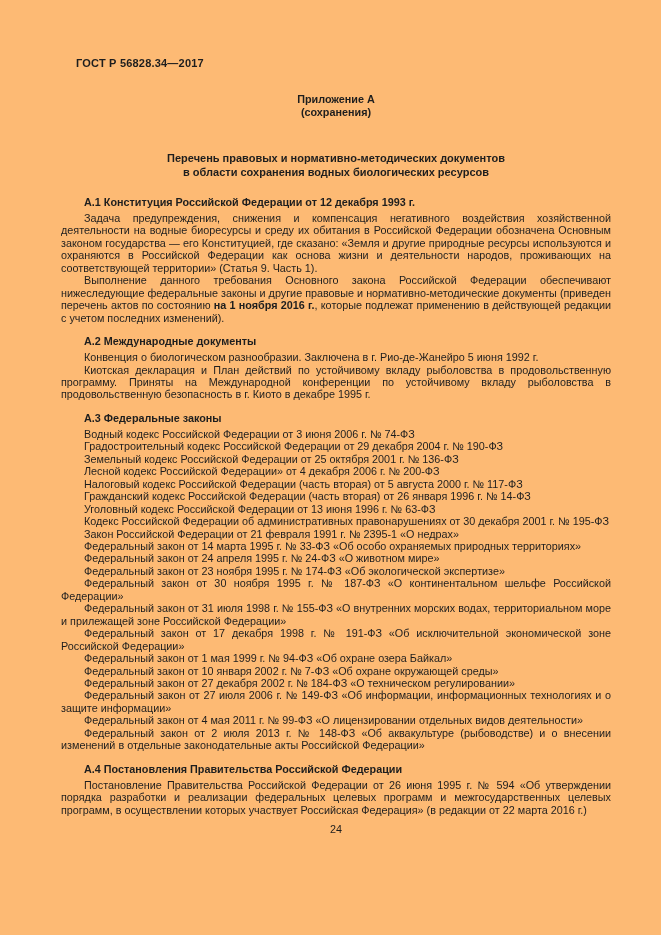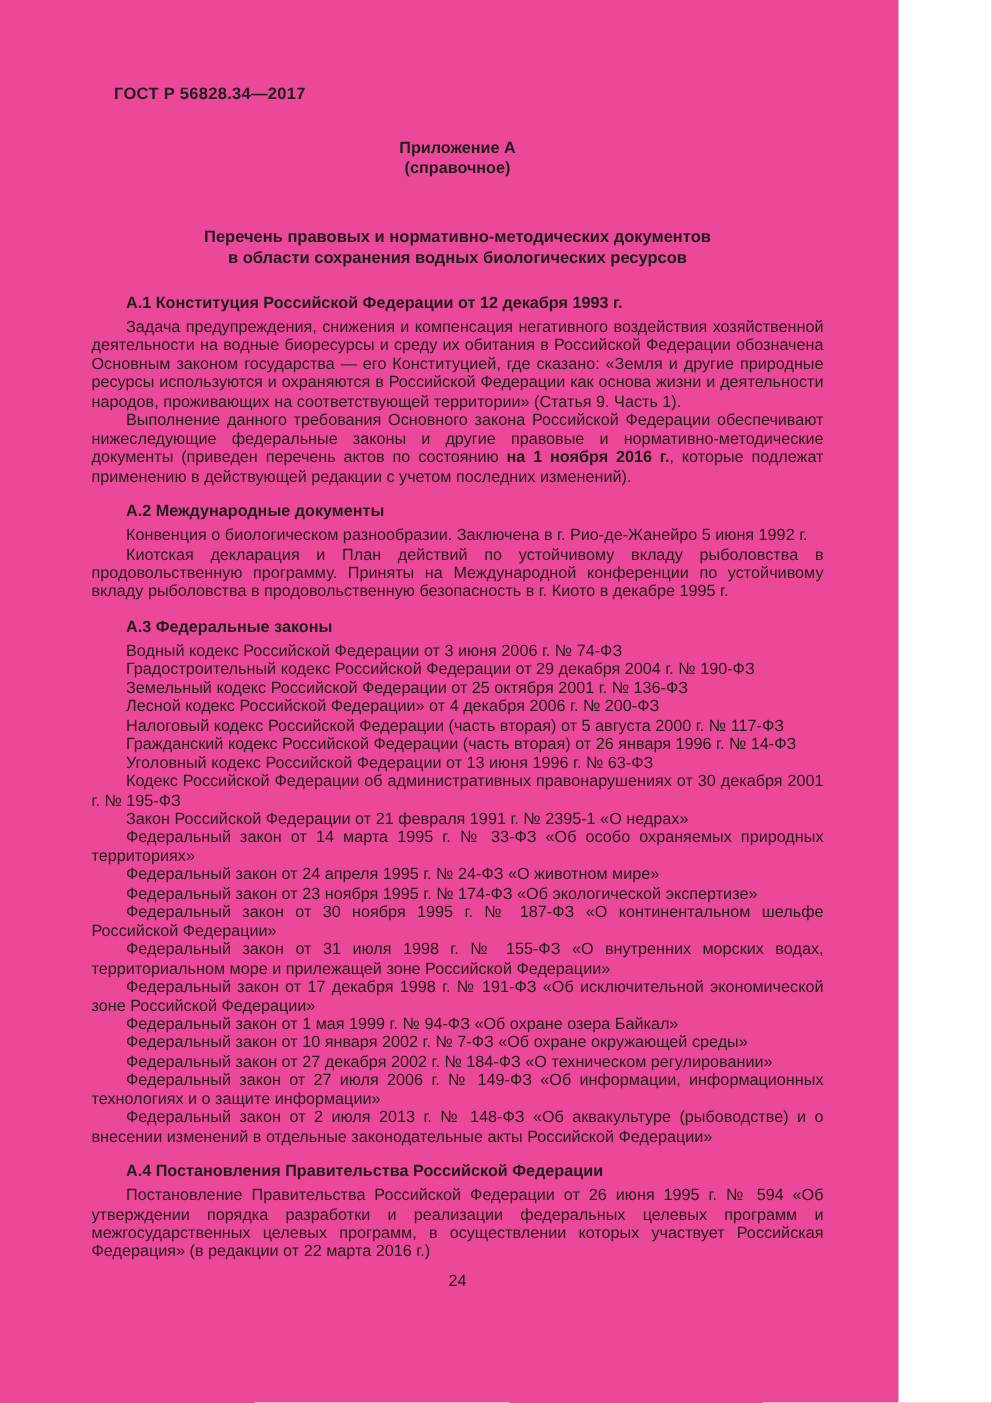--- a/index.html
+++ b/index.html
@@ -9,24 +9,24 @@
   }
   body {
     width: 661px;
     height: 935px;
     overflow: hidden;
     font-family: "Liberation Sans", "DejaVu Sans", sans-serif;
     color: #1e1e1e;
   }
   .page {
     box-sizing: border-box;
-    width: 599px;
+    width: 661px;
     min-height: 935px;
     padding: 57px 50px 20px 61px;
-    background: #ec4899;
+    background: #fdba74;
   }
   .doc-number {
     font-size: 11px;
     font-weight: bold;
     margin: 0 0 24px 15px;
     letter-spacing: 0.2px;
   }
   .appendix {
     text-align: center;
     font-size: 10.8px;
@@ -66,21 +66,21 @@
 </style>
 </head>
 <body>
 
 <div class="page">
 
   <div class="doc-number">ГОСТ Р 56828.34—2017</div>
 
   <div class="appendix">
     <div>Приложение А</div>
-    <div>(справочное)</div>
+    <div>(сохранения)</div>
   </div>
 
   <div class="doc-title">
     <div>Перечень правовых и нормативно-методических документов</div>
     <div>в области сохранения водных биологических ресурсов</div>
   </div>
 
   <div>
     <div class="section-heading">А.1 Конституция Российской Федерации от 12 декабря 1993 г.</div>
     <p class="para">Задача предупреждения, снижения и компенсация негативного воздействия хозяйственной деятельности на водные биоресурсы и среду их обитания в Российской Федерации обозначена Основным законом государства — его Конституцией, где сказано: «Земля и другие природные ресурсы используются и охраняются в Российской Федерации как основа жизни и деятельности народов, проживающих на соответствующей территории» (Статья 9. Часть 1).</p>
@@ -107,20 +107,21 @@
     <p class="item">Федеральный закон от 14 марта 1995 г. № 33-ФЗ «Об особо охраняемых природных территориях»</p>
     <p class="item">Федеральный закон от 24 апреля 1995 г. № 24-ФЗ «О животном мире»</p>
     <p class="item">Федеральный закон от 23 ноября 1995 г. № 174-ФЗ «Об экологической экспертизе»</p>
     <p class="item">Федеральный закон от 30 ноября 1995 г. № 187-ФЗ «О континентальном шельфе Российской Федерации»</p>
     <p class="item">Федеральный закон от 31 июля 1998 г. № 155-ФЗ «О внутренних морских водах, территориальном море и прилежащей зоне Российской Федерации»</p>
     <p class="item">Федеральный закон от 17 декабря 1998 г. № 191-ФЗ «Об исключительной экономической зоне Российской Федерации»</p>
     <p class="item">Федеральный закон от 1 мая 1999 г. № 94-ФЗ «Об охране озера Байкал»</p>
     <p class="item">Федеральный закон от 10 января 2002 г. № 7-ФЗ «Об охране окружающей среды»</p>
     <p class="item">Федеральный закон от 27 декабря 2002 г. № 184-ФЗ «О техническом регулировании»</p>
     <p class="item">Федеральный закон от 27 июля 2006 г. № 149-ФЗ «Об информации, информационных технологиях и о защите информации»</p>
+    <p class="item">Федеральный закон от 4 мая 2011 г. № 99-ФЗ «О лицензировании отдельных видов деятельности»</p>
     <p class="item">Федеральный закон от 2 июля 2013 г. № 148-ФЗ «Об аквакультуре (рыбоводстве) и о внесении изменений в отдельные законодательные акты Российской Федерации»</p>
   </div>
 
   <div>
     <div class="section-heading">А.4 Постановления Правительства Российской Федерации</div>
     <p class="item">Постановление Правительства Российской Федерации от 26 июня 1995 г. № 594 «Об утверждении порядка разработки и реализации федеральных целевых программ и межгосударственных целевых программ, в осуществлении которых участвует Российская Федерация» (в редакции от 22 марта 2016 г.)</p>
   </div>
 
   <div class="page-number">24</div>
 

